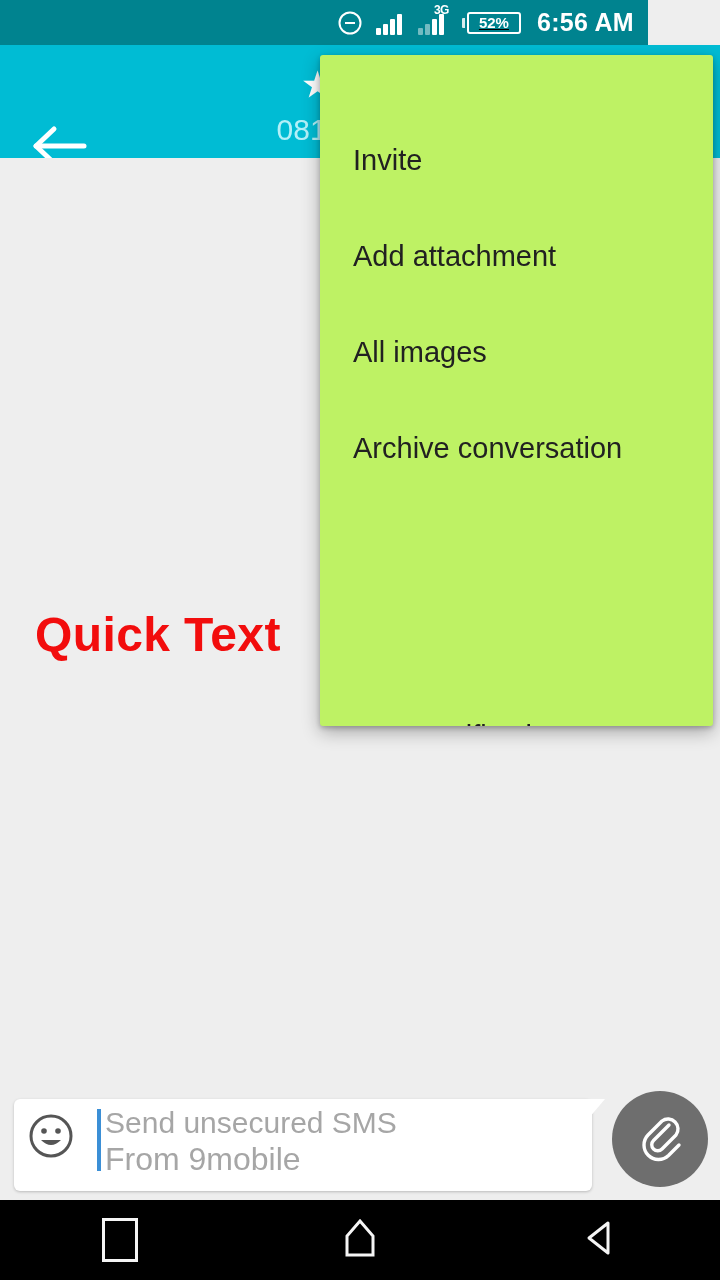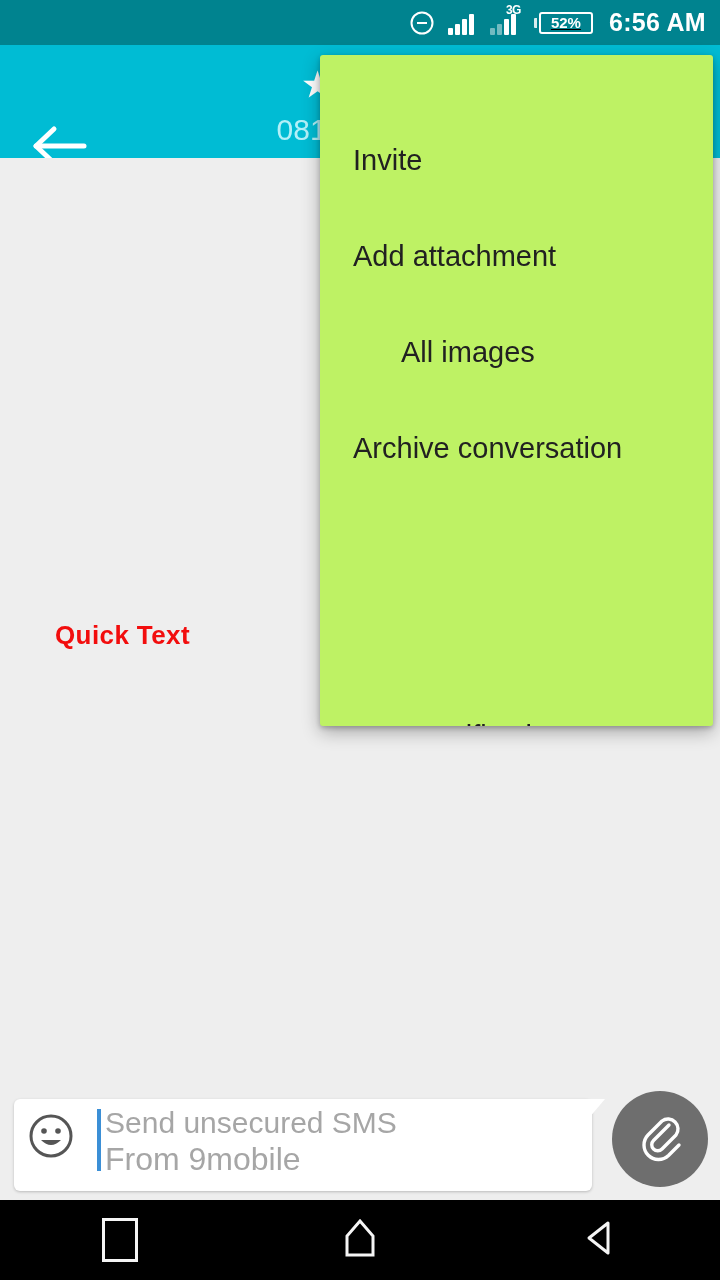--- a/index.html
+++ b/index.html
@@ -12,21 +12,21 @@
     background: #eeeeee;
     font-family: "Liberation Sans", sans-serif;
     overflow: hidden;
     position: relative;
   }
 
   
   #status-bar {
     position: absolute;
     top: 0; left: 0;
-    width: 720px;
+    width: 648px;
     height: 45px;
     background: #00838f;
     display: flex;
     align-items: center;
     justify-content: flex-end;
     padding-right: 14px;
     box-sizing: border-box;
   }
   .sb-item {
     display: flex;
@@ -163,28 +163,27 @@
     left: 33px;
     font-size: 29px;
     color: #212121;
     line-height: 34px;
     white-space: nowrap;
   }
   #quick-text-annotation {
     position: absolute;
     left: 35px;
     top: 612px;
-    font-size: 26px;
+    font-size: 48px;
     font-weight: bold;
     color: #f20d0d;
     line-height: 46px;
     letter-spacing: 0.4px;
     white-space: nowrap;
     z-index: 22;
-    margin-left: 20px;
   }
 
   
   #composer-row {
     position: absolute;
     left: 0;
     top: 1090px;
     width: 720px;
     height: 110px;
   }
@@ -329,21 +328,21 @@
     <div id="contact-name"><span id="star-icon">★</span><span>Mato</span></div>
     <div id="contact-number">0818 161 95</div>
   </div>
 </div>
 
 <div id="conversation-body"></div>
 
 <div id="overflow-menu">
   <div class="menu-item" style="top:88px;">Invite</div>
   <div class="menu-item" style="top:184px;">Add attachment</div>
-  <div class="menu-item" style="top:280px;margin-left:48px;">All images</div>
+  <div class="menu-item" style="top:280px;">All images</div>
   <div class="menu-item" style="top:376px;">Archive conversation</div>
   <div class="menu-item" style="top:664px;">Mute notifications</div>
 </div>
 <div id="quick-text-annotation">Quick Text</div>
 
 <div id="composer-row">
   <div id="message-input-box"></div>
   <div id="message-input-tail"></div>
 
   <div id="emoji-button">

